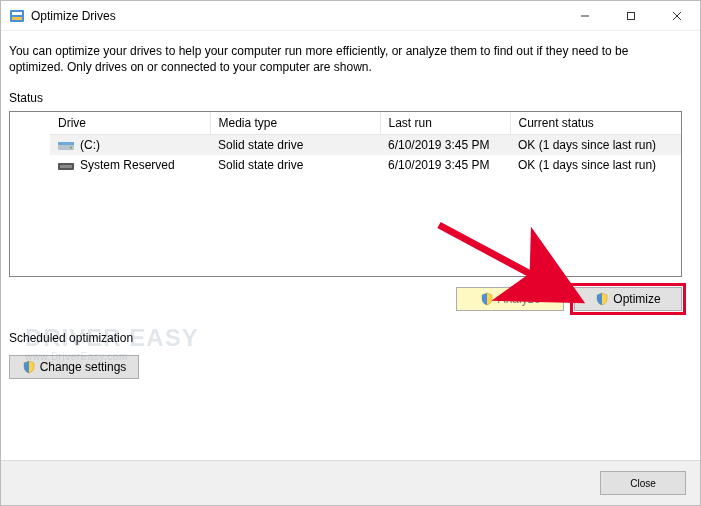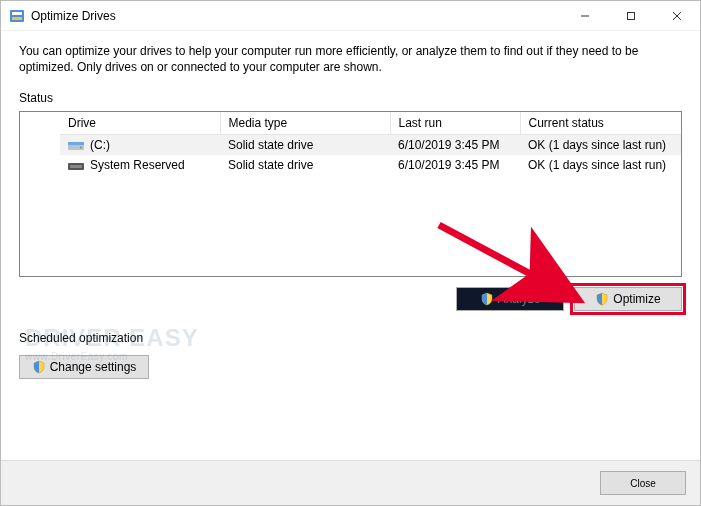--- a/index.html
+++ b/index.html
@@ -32,21 +32,21 @@
     display: inline-flex;
   }
   .titlebar .title { flex: 0 0 auto; }
   .titlebar .spacer { flex: 1; }
   .winbtn {
     width: 46px; height: 30px;
     display: flex; align-items: center; justify-content: center;
     color: #333;
   }
   .content {
-    padding: 12px 18px 12px 18px;
+    padding: 12px 18px 12px 8px;
     flex: 1;
     position: relative;
   }
   .desc {
     margin: 0 0 16px 0;
     line-height: 1.35;
   }
   .section-label { margin: 8px 0 6px 0; }
   .table-wrap {
     border: 1px solid #828282;
@@ -82,21 +82,21 @@
     background: #e1e1e1;
     display: inline-flex;
     align-items: center;
     justify-content: center;
     gap: 4px;
     font-size: 12px;
     font-family: inherit;
     padding: 0 10px;
     cursor: default;
   }
-  .btn.disabled { color: #7a7a7a; background: #0f172a; }
+  .btn.disabled { color: #7a7a7a; background: #fef9c3; }
   .btn .shield { width: 14px; height: 14px; }
   .highlight-red {
     outline: 3px solid #e4002b;
     outline-offset: 1px;
   }
   .sched {
     margin-top: 20px;
   }
   .sched-body {
     display: flex;

